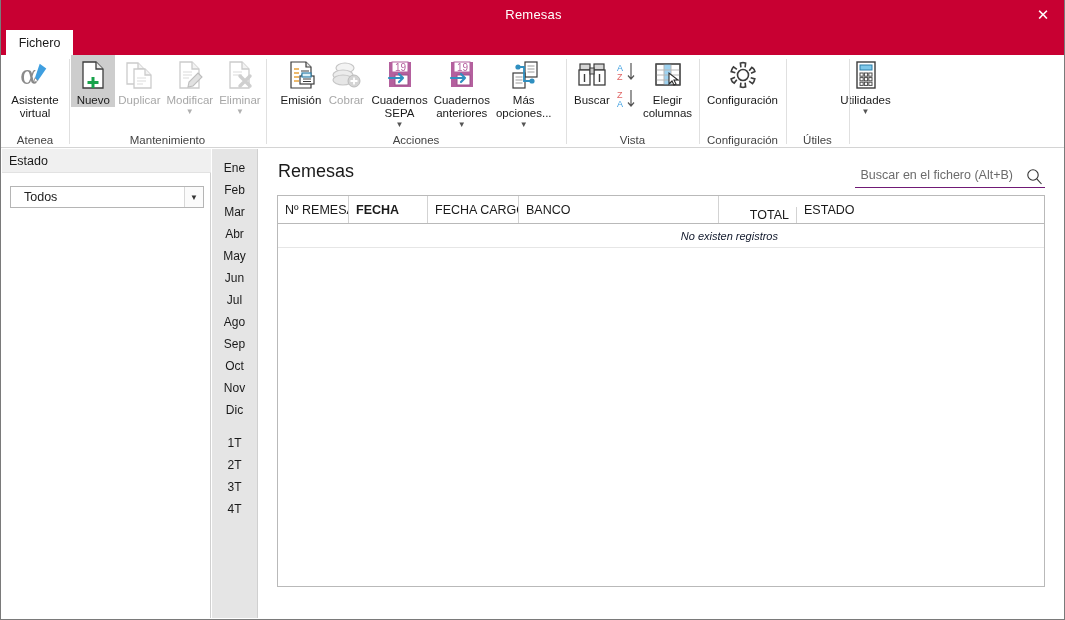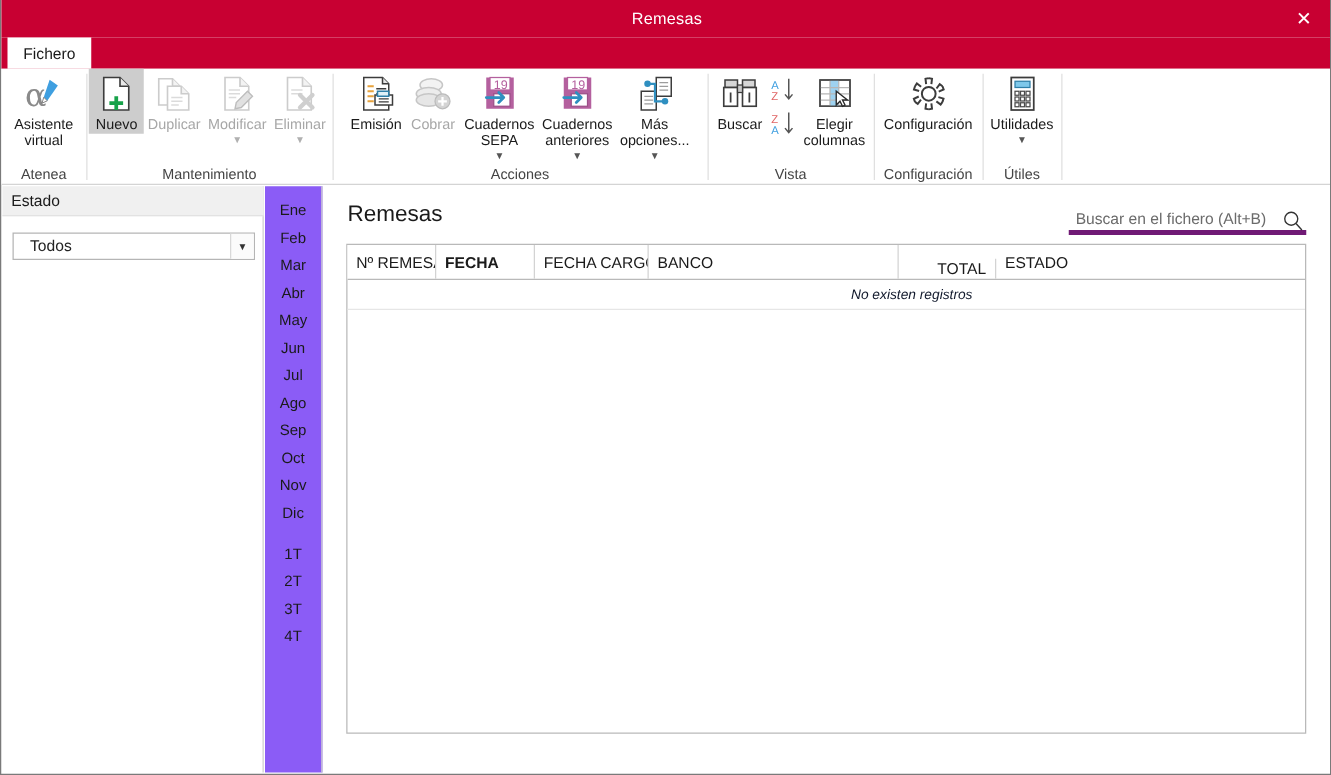--- a/index.html
+++ b/index.html
@@ -127,42 +127,42 @@
     position: absolute; right: 0; top: 0; width: 19px; height: 20px;
     display: flex; align-items: center; justify-content: center;
     font-size: 8px; color: #333;
     border-left: 1px solid #d8d8d8;
     background: #fbfbfb;
   }
 
   
   .monthstrip {
     position: absolute; left: 211px; top: 149px; width: 46px; height: 469px;
-    background: #8b5cf6;
+    background: #e5e5e5;
     border-right: 1px solid #d0d0d0;
     padding-top: 8px;
   }
   .month {
     height: 22px; line-height: 22px; text-align: center;
     font-size: 12px; color: #1a1a1a; cursor: pointer;
   }
   .qgap { height: 11px; }
 
   
   .main {
     position: absolute; left: 258px; top: 149px; right: 1px; bottom: 1px;
     background: #ffffff;
   }
   .page-title {
     position: absolute; left: 19px; top: 12px;
     font-size: 18px; color: #1a1a1a; font-weight: normal;
   }
   .searchbox {
     position: absolute; right: 18px; top: 15px; width: 190px; height: 24px;
-    border-bottom: 4px solid #701a75;
+    border-bottom: 1px solid #701a75;
   }
   .search-input {
     position: absolute; left: 0; top: 0; width: 160px; height: 22px;
     border: none; outline: none; background: transparent;
     font-family: "Liberation Sans", sans-serif;
     font-size: 12.5px; color: #444; text-align: right;
   }
   .search-input::placeholder { color: #6b6b6b; }
   .search-ico {
     position: absolute; right: 0; top: 1px; width: 22px; height: 22px;
@@ -434,21 +434,21 @@
                 </g>
               </svg>
             </div>
             <div class="btn-label">Configuración</div>
           </div>
         </div>
         <div class="rgroup-label">Configuración</div>
       </div>
       <div class="rgroup-sep" style="left: 785px;"></div>
       <div class="rgroup" style="left: 785px; width: 63px;">
-        <div class="rgroup-items" style="width: 63px; justify-content: center;">
+        <div class="rgroup-items" style="width: 63px; justify-content: center; margin-left: 48px;">
           <div class="btn">
             <div class="btn-ico">
               <svg width="32" height="32" viewBox="0 0 32 32">
                 <rect x="7" y="3" width="18" height="26" fill="#fff" stroke="#3c3c3c" stroke-width="1.4"></rect>
         <rect x="10" y="6" width="12" height="5" fill="#7ec8ea" stroke="#2f7fa8" stroke-width="1"></rect>
         <g fill="#fff" stroke="#4a4a4a" stroke-width="1">
           <rect x="10" y="14" width="3.2" height="3.2"></rect>
                   <rect x="14.4" y="14" width="3.2" height="3.2"></rect>
                   <rect x="18.8" y="14" width="3.2" height="3.2"></rect>
           <rect x="10" y="18.6" width="3.2" height="3.2"></rect>

